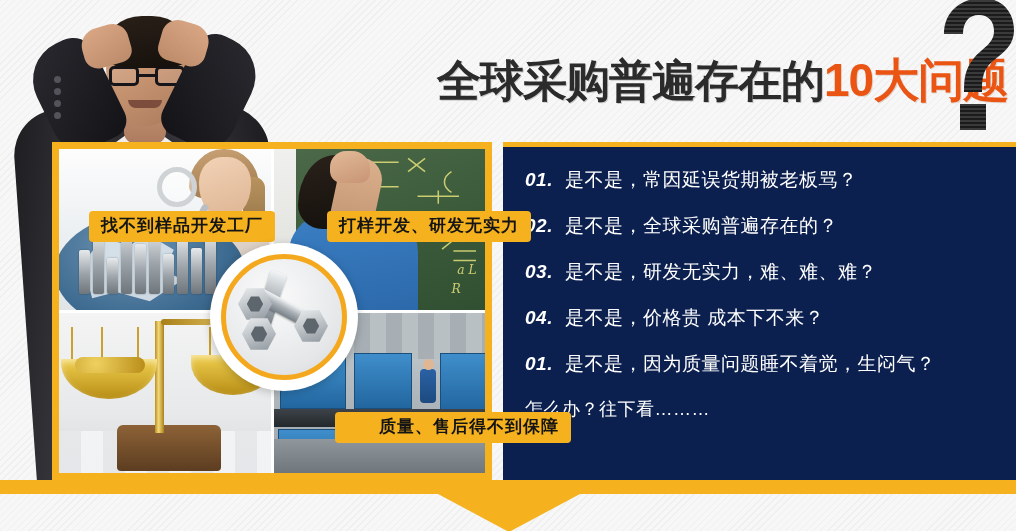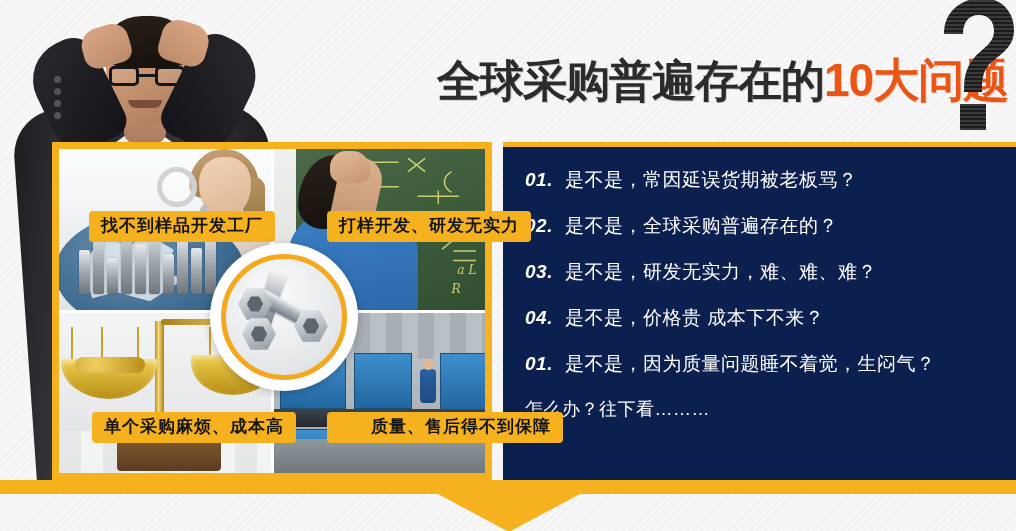--- a/index.html
+++ b/index.html
@@ -261,21 +261,21 @@
   .chip{
     position:absolute; z-index:6;
     background:#f5b21e; color:#141414;
     font-size:17px; font-weight:bold;
     padding:5px 12px 6px; border-radius:4px; white-space:nowrap;
     letter-spacing:1px; line-height:1.2;
   }
   .chip.c-tl{ left:30px; top:62px; }
   .chip.c-tr{ left:268px; top:62px; }
   .chip.c-bl{ left:33px; top:263px; }
-  .chip.c-br{ left:268px; top:263px;padding-left:44px; }
+  .chip.c-br{ left:276px; top:263px;padding-left:44px; }
 
   
   .emblem{
     position:absolute; left:151px; top:94px; width:148px; height:148px;
     border-radius:50%; background:#ffffff; z-index:7;
     box-shadow:0 2px 8px rgba(0,0,0,0.22);
     display:flex; align-items:center; justify-content:center;
   }
   .emblem .ring{
     width:126px; height:126px; border-radius:50%;
@@ -468,21 +468,20 @@
         <div class="mach" style="left:4px;  top:116px; width:70px; height:44px;"></div>
         <div class="dark" style="left:80px; top:118px; width:134px; height:22px;"></div>
         <div class="worker-body"></div>
         <div class="worker-head"></div>
         <div class="floor"></div>
       </div>
     </div>
 
     <div class="chip c-tr">打样开发、研发无实力</div>
     <div class="chip c-tl">找不到样品开发工厂</div>
-    <div class="chip c-bl">单个采购麻烦、成本高</div>
     <div class="chip c-br">质量、售后得不到保障</div>
 
     <div class="emblem">
       <div class="ring">
         <div class="fast">
           <div class="bolt" style="left:30px; top:6px;  width:17px; height:56px; transform:rotate(18deg);"></div>
           <div class="bolt" style="left:24px; top:34px; width:50px; height:15px; transform:rotate(28deg);"></div>
           <div class="hex" style="left:6px;  top:22px;"></div>
           <div class="hex" style="left:10px; top:52px;"></div>
           <div class="hex" style="left:62px; top:44px;"></div>

